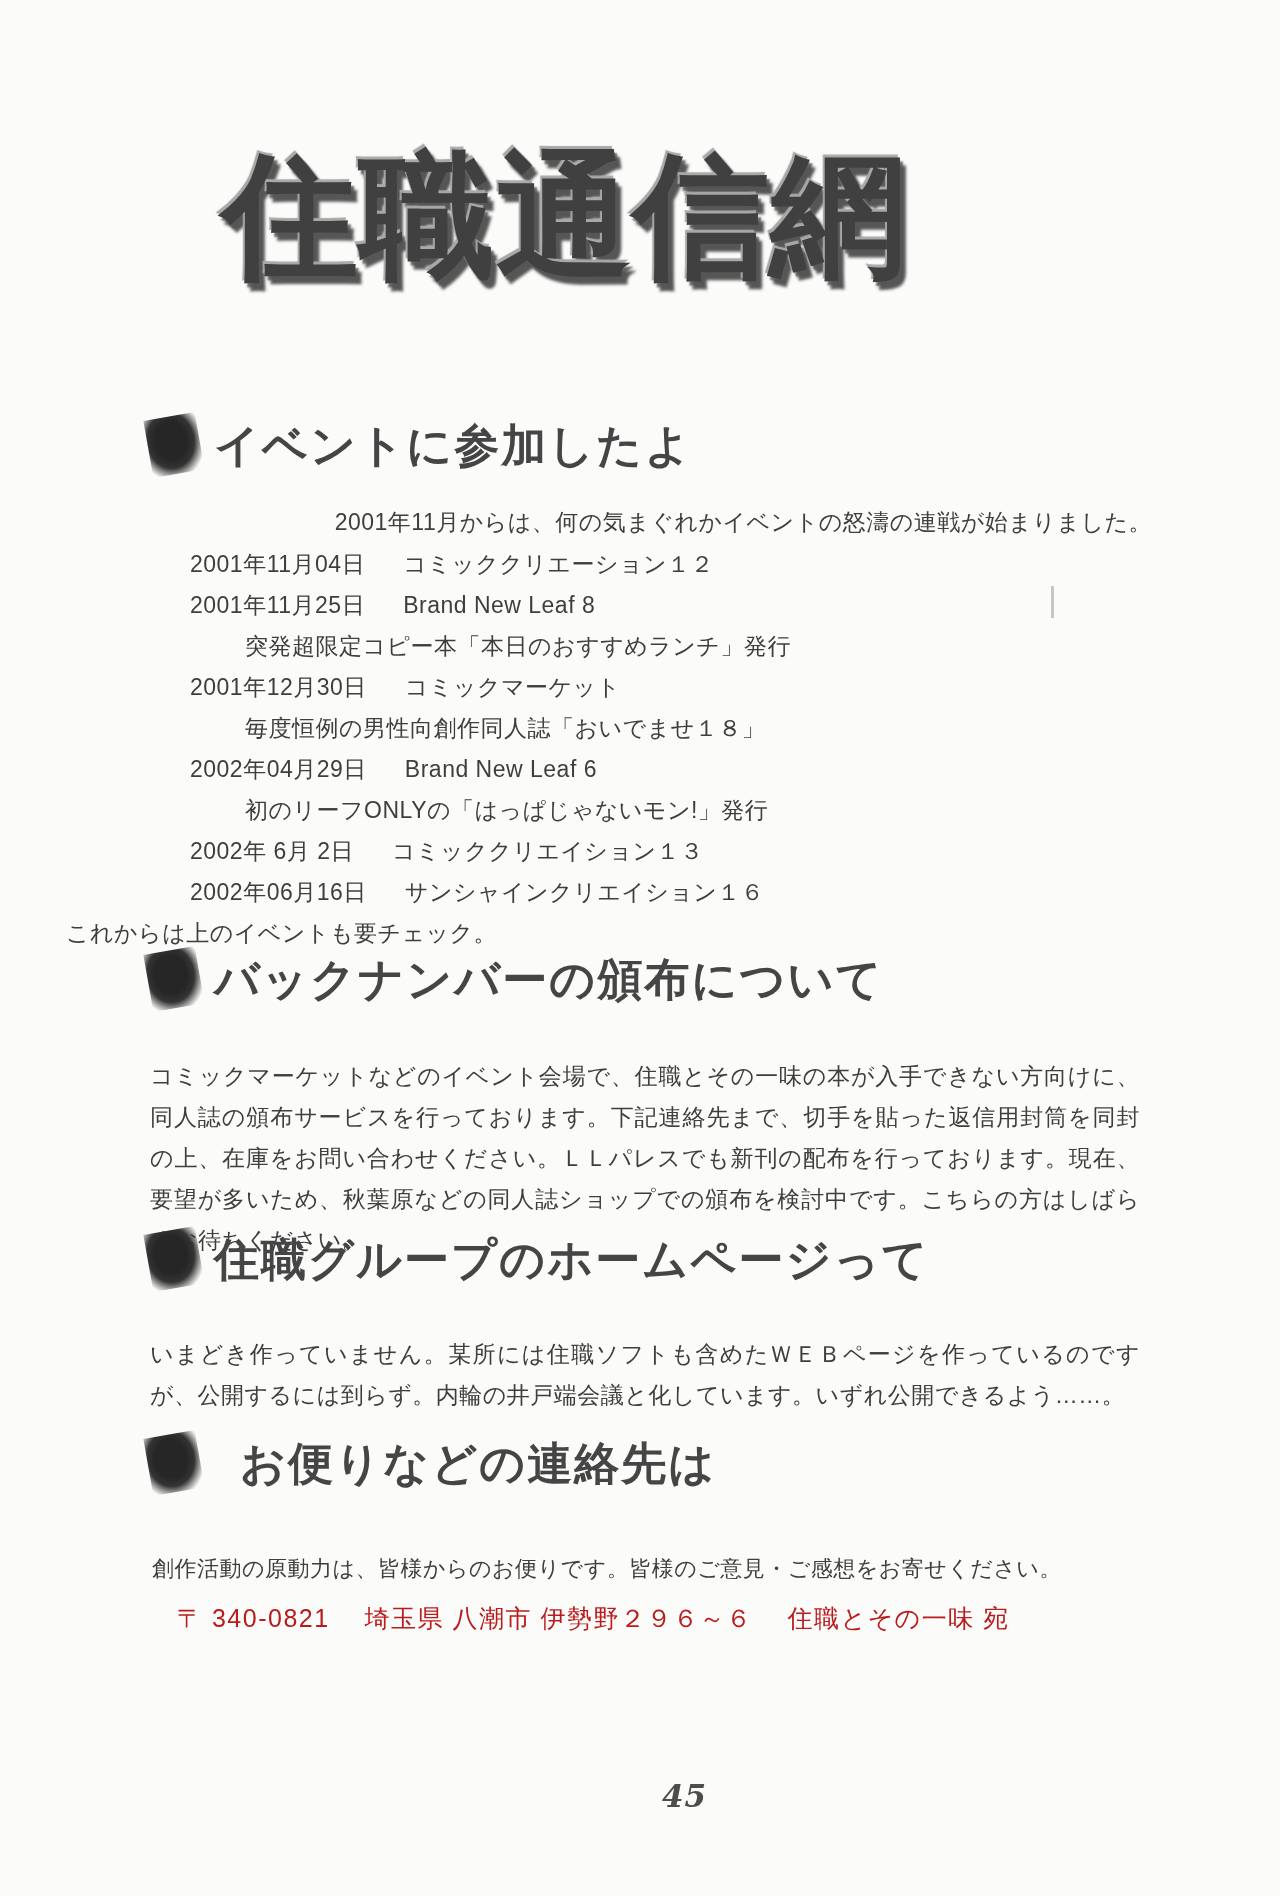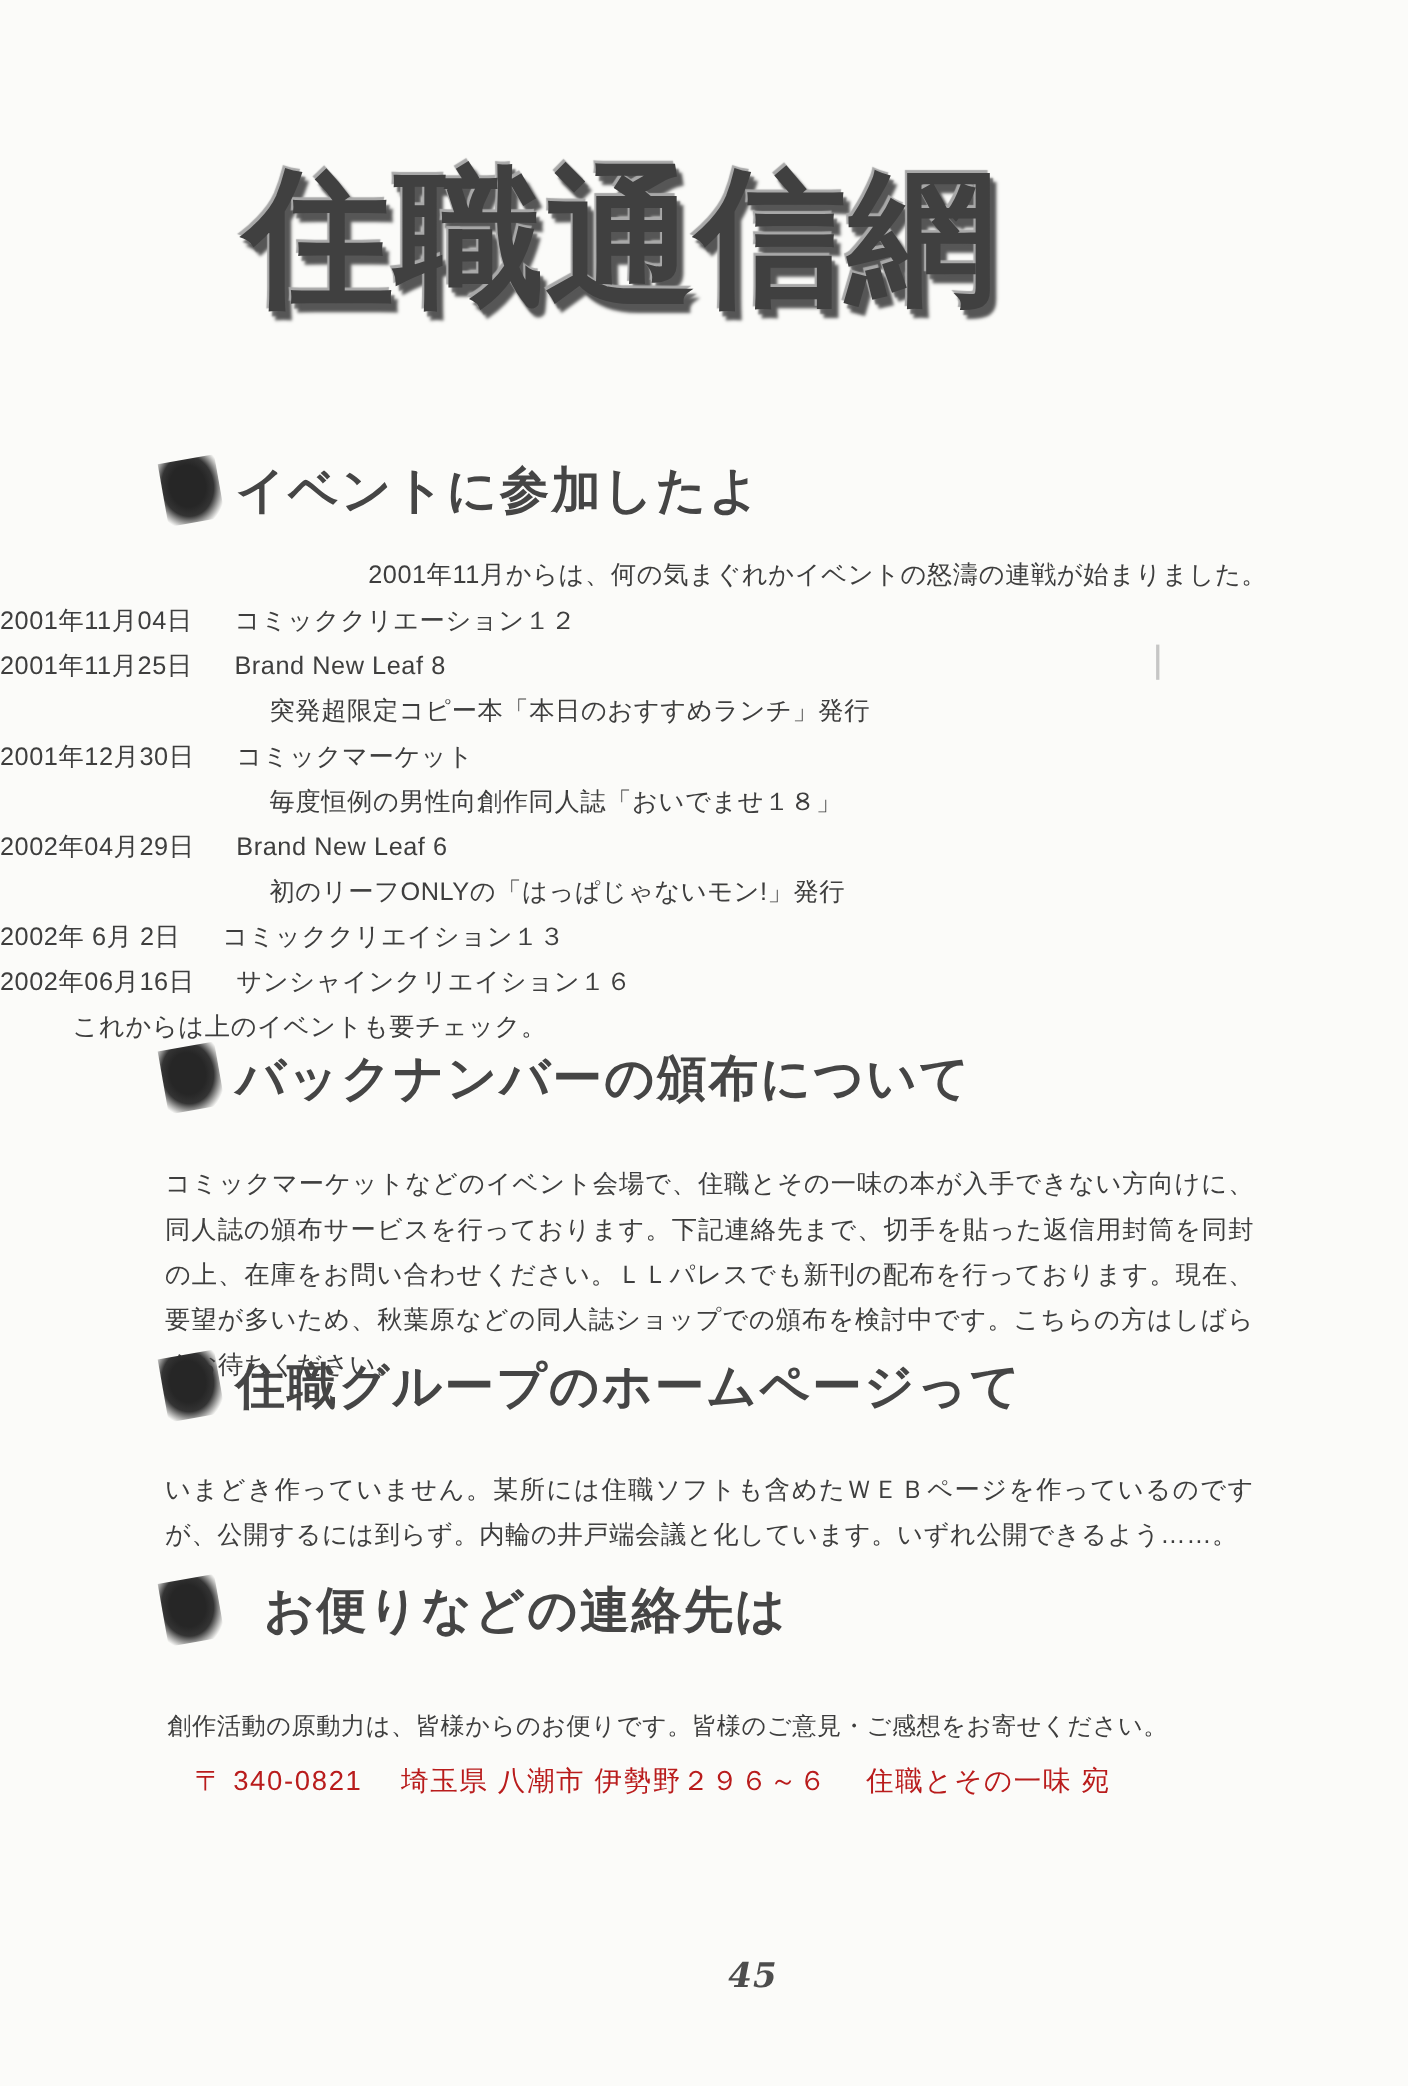--- a/index.html
+++ b/index.html
@@ -18,21 +18,21 @@
     margin:0;
     font-size:136px;line-height:1.15;font-weight:bold;
     letter-spacing:1px;
     color:#404040;
     text-shadow:-2px -3px 1px #a8a8a8, 6px 8px 3px #565656, 3px 4px 2px #6a6a6a;
     white-space:nowrap;
   }
   
   .section-heading{
     position:absolute;left:148px;
-    display:flex;align-items:center;gap:14px;
+    display:flex;align-items:flex-start;gap:14px;
     font-size:45px;font-weight:bold;color:#454545;
     letter-spacing:2px;white-space:nowrap;
   }
   .bullet{
     flex:0 0 auto;
     width:52px;height:58px;
     background:radial-gradient(ellipse at 45% 42%, #262626 40%, #343434 58%, rgba(52,52,52,0.45) 72%, rgba(52,52,52,0) 84%);
     transform:rotate(-10deg);
   }
   .sh-events{top:416px;}
@@ -41,21 +41,21 @@
   .sh-contact{top:1434px;gap:40px;}
   
   .bodytext{
     position:absolute;margin:0;
     font-size:23px;line-height:41px;
     letter-spacing:0.5px;color:#3e3e3e;
   }
   .intro{top:502px;left:152px;width:1000px;white-space:nowrap;text-align:right;}
   .event-list{position:absolute;top:544px;left:0;width:1280px;font-size:23px;color:#3e3e3e;}
   .event-row{height:41px;display:flex;align-items:center;letter-spacing:0.5px;}
-  .date-row{}
+  .date-row{padding-left:190px;}
   .note-row{padding-left:245px;}
   .event-date{margin-right:38px;white-space:nowrap;}
   .event-name{white-space:nowrap;}
   .event-outro{height:41px;display:flex;align-items:center;padding-left:66px;letter-spacing:0.5px;}
   .para-backnumbers{top:1056px;left:150px;width:990px;text-align:justify;}
   .para-homepage{top:1334px;left:150px;width:990px;text-align:justify;}
   .para-contact{top:1548px;left:152px;width:1000px;font-size:22px;}
   .address{
     position:absolute;top:1602px;left:177px;
     font-size:25px;letter-spacing:1.5px;color:#b91c1c;

